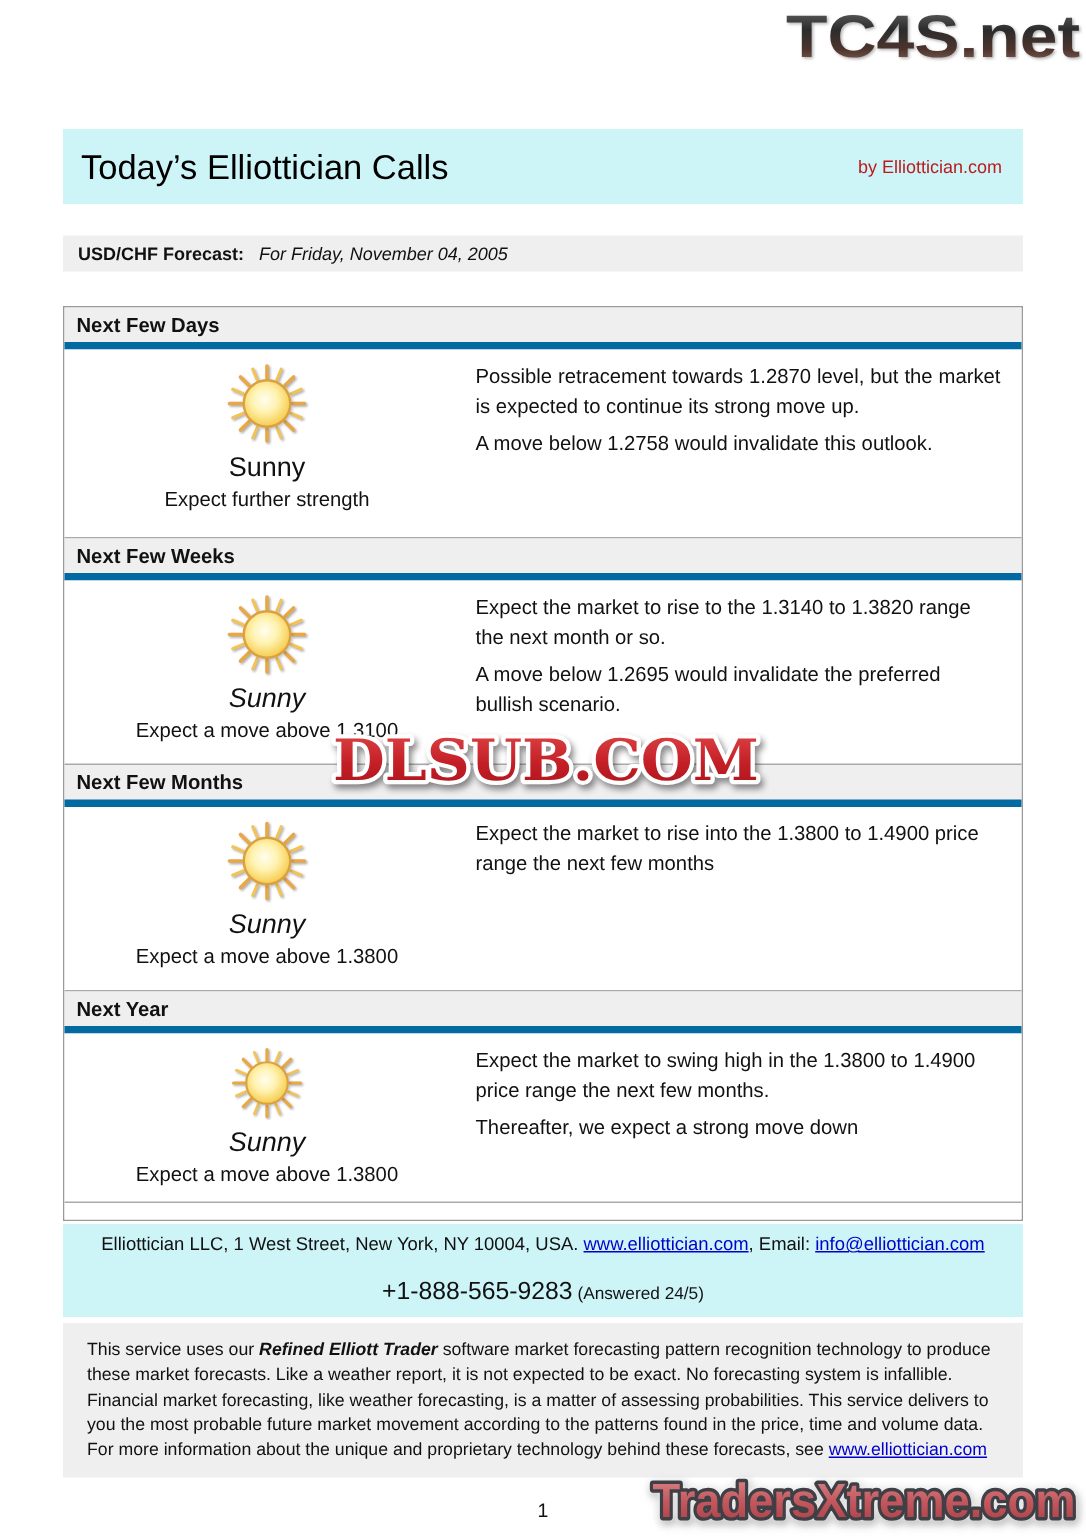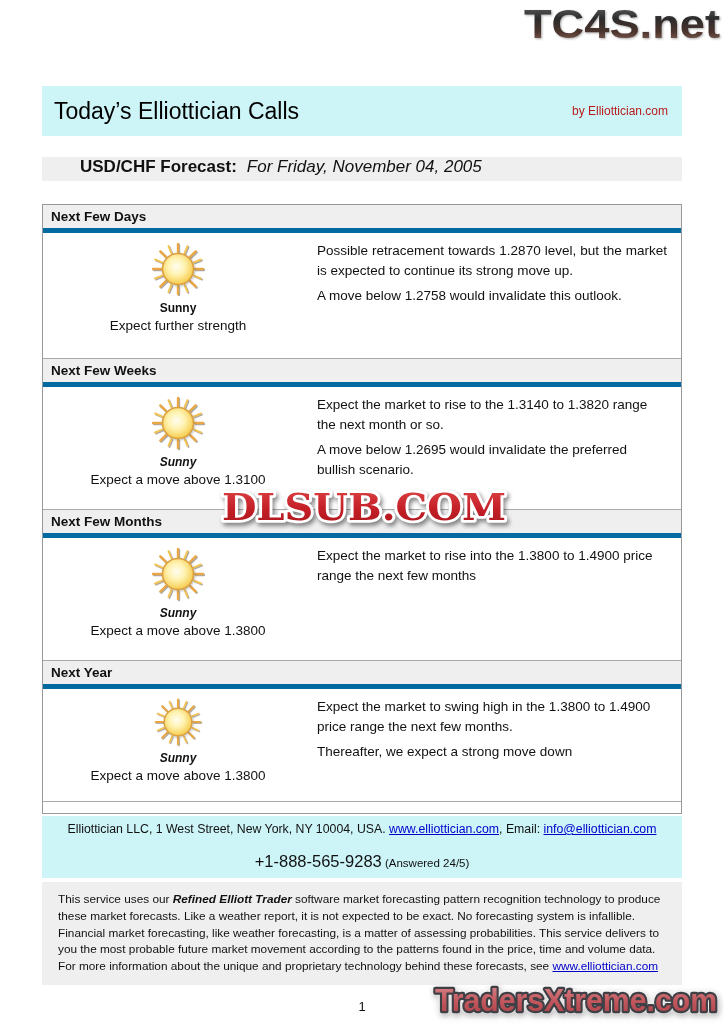--- a/index.html
+++ b/index.html
@@ -8,39 +8,39 @@
     font-family:"Liberation Sans", sans-serif; color:#111; overflow:hidden;
   }
   .content { position:absolute; left:42px; top:86px; width:640px; }
 
   
   .titlebar { background:#cdf4f7; height:50px; display:flex; align-items:center; }
   .titlebar .title { font-size:23px; color:#000; padding-left:12px; flex:1; }
   .titlebar .byline { font-size:12px; color:#b91c1c; padding-right:14px; }
 
   
-  .fbar { background:#efefef; height:24px; margin-top:21px; display:flex; font-size:17px;padding-left:28px; }
+  .fbar { background:#efefef; height:24px; margin-top:21px; display:flex; align-items:center; font-size:12px; }
   .fbar .flabel { font-weight:bold; padding-left:10px; }
   .fbar .fdate { font-style:italic; padding-left:10px; }
 
   
   .sections { border:1px solid #999; margin-top:23px; }
   .sec-header { background:#efefef; height:23px; display:flex; align-items:center;
     font-weight:bold; font-size:13.5px; padding-left:8px; border-bottom:5px solid #0369a1; }
   .sec-header + .sec-body { background:#fff; }
   .sec-body { display:flex; border-bottom:1px solid #aaa; }
   .h125 { height:125px; } .h122 { height:122px; } .h112 { height:112px; }
   .filler { height:11px; background:#fff; }
 
   .icon-col { width:270px; display:flex; flex-direction:column; align-items:center; padding-top:8px; }
   .icon-pair { display:flex; gap:42px; }
   .icon-stack { display:flex; flex-direction:column; align-items:center; }
   .wicon { width:56px; height:56px; }
   .wicon.small { width:54px; height:50px; }
-  .caption { font-size:12px; font-weight:bold; margin-top:4px; }
+  .caption { font-size:18px; font-weight:normal; margin-top:4px; }
   .caption.it { font-style:italic; }
   .subcaption { font-size:13.5px; margin-top:3px; }
 
   .text-col { flex:1; padding:8px 14px 0 4px; font-size:13.5px; line-height:1.45; }
   .text-col p { margin:0; }
   .text-col p + p { margin-top:6px; }
   .justify { text-align:justify; }
 
   
   .contact { background:#cdf4f7; margin-top:2px; padding:6px 0 7px 0; text-align:center; }

